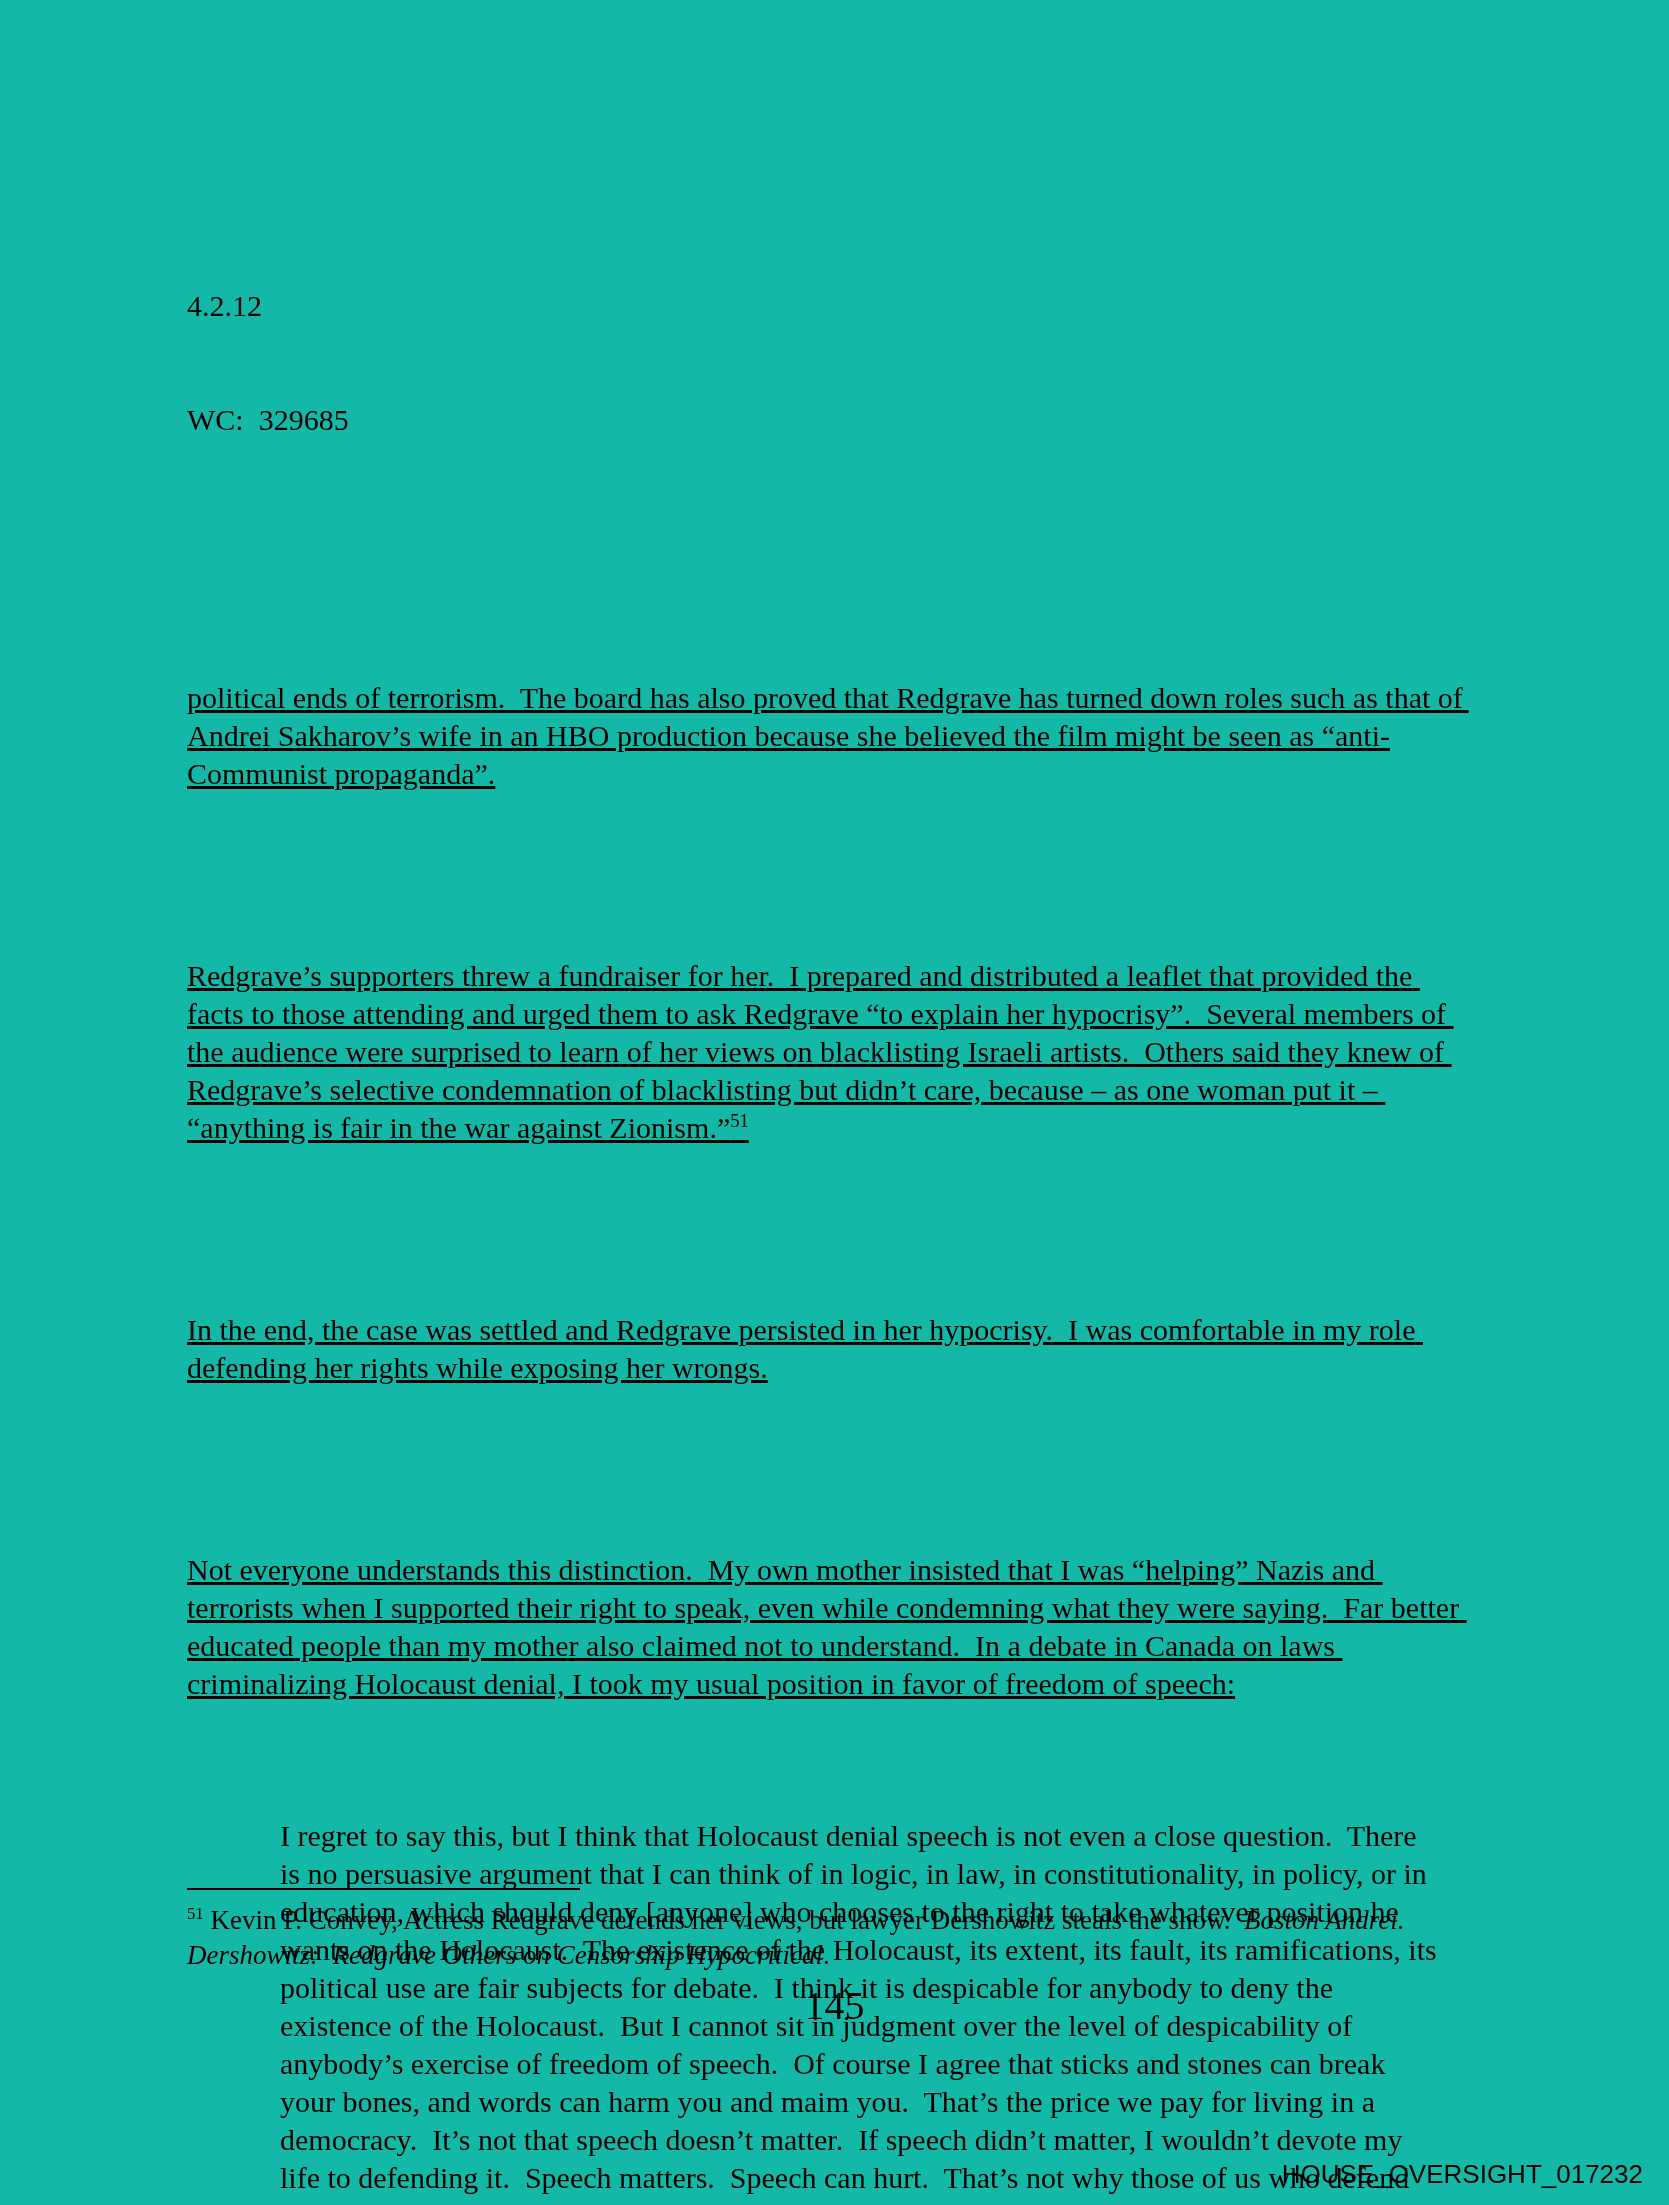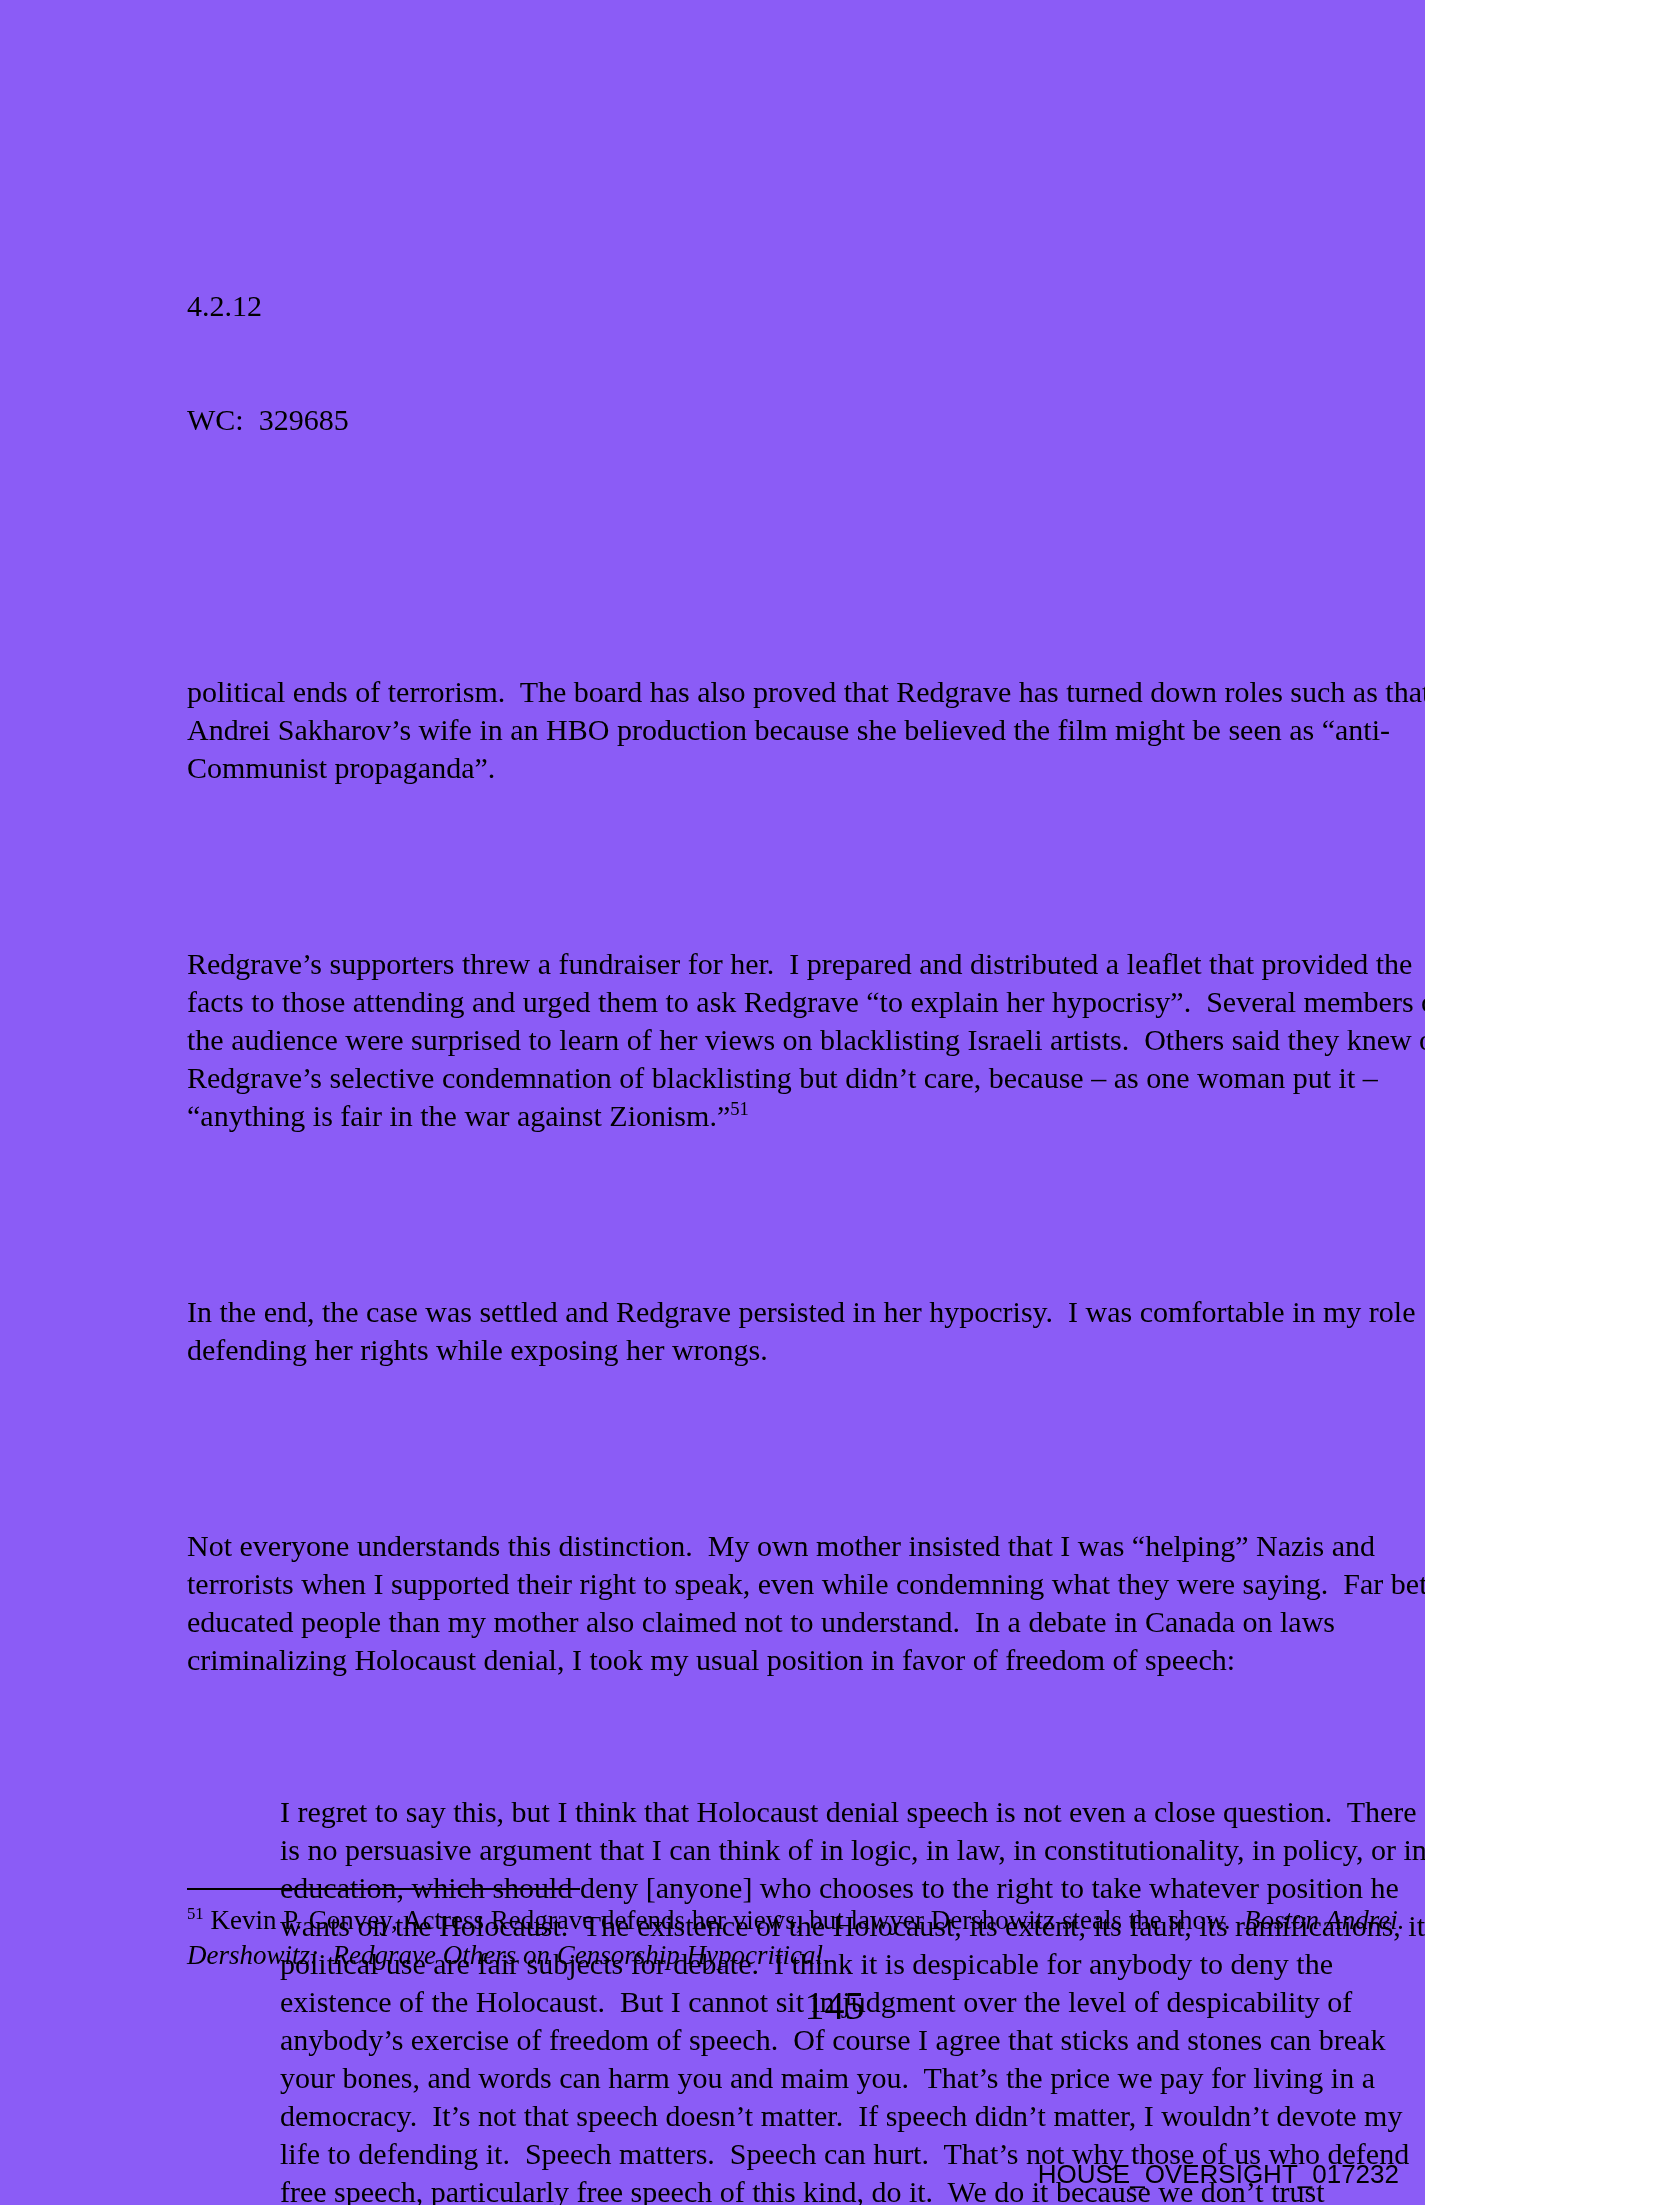--- a/index.html
+++ b/index.html
@@ -2,41 +2,42 @@
 <html style="font-size:10.5px"><head>
 <meta charset="utf-8">
 <style>
   html, body {
     margin: 0;
     padding: 0;
     background: #ffffff;
   }
   .page {
     position: relative;
-    width: 1425px;
+    width: 1669px;
     height: 2205px;
-    background: #8b5cf6;
+    background: #14b8a6;
     color: #000000;
     font-family: "Liberation Serif", serif;
     overflow: hidden;
   }
   .content {
     position: absolute;
     left: 187px;
     top: 97px;
     width: 1286px;
     font-size: 30px;
     line-height: 38px;
     white-space: pre-wrap;
   }
   .doc-header {
     margin-bottom: 38px;
   }
   .content p {
-    margin: 6px 0 38px 0;
+    margin: 12px 0 38px 0;
+    text-decoration: underline;
   }
   .content p.no-gap {
     margin-bottom: 0;
   }
   .content blockquote {
     margin: 0 33px 38px 93px;
     white-space: pre-wrap;
   }
   sup {
     font-size: 0.62em;

